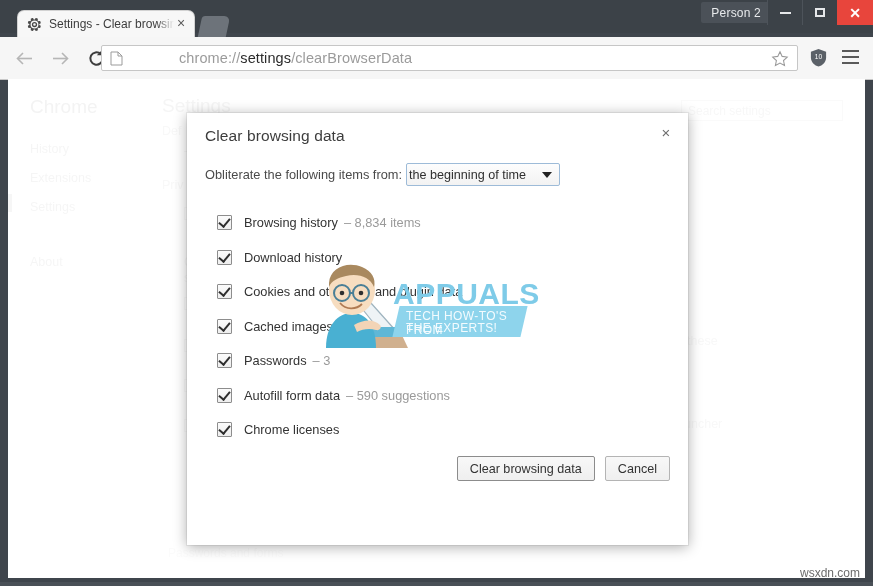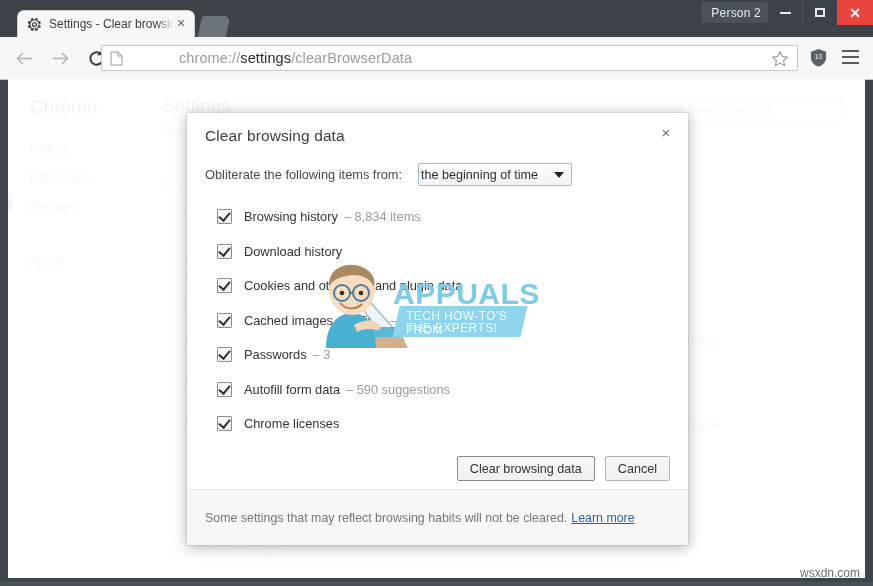--- a/index.html
+++ b/index.html
@@ -331,21 +331,21 @@
   .dlg-row-from {
     position: absolute;
     left: 18px;
     top: 50px;
     display: flex;
     align-items: center;
   }
   .from-label {
     font-size: 12.8px;
     color: #4a4a4a;
-    margin-right: 16px;
+    margin-right: 4px;
   }
   .from-select {
     height: 23px;
     min-width: 145px;
     border: 1px solid #9dbbd8;
     background: linear-gradient(#fdfdfd, #f2f2f2);
     border-radius: 2px;
     display: flex;
     align-items: center;
     padding: 0 7px 0 2px;
@@ -368,20 +368,21 @@
     position: absolute;
     left: 30px;
     top: 91px;
     width: 440px;
   }
   .cb-row {
     display: flex;
     align-items: center;
     height: 25px;
     margin-bottom: 9.5px;
+    margin-top: 6px;
   }
   .cbox {
     width: 13px; height: 13px;
     flex: 0 0 13px;
     border: 1px solid #8d8d8d;
     background: linear-gradient(#fbfbfb,#eeeeee);
     border-radius: 1px;
     margin-right: 12px;
     position: relative;
   }
@@ -667,24 +668,20 @@
         <span class="cb-label">Chrome licenses</span>
         <span class="cb-detail"></span>
       </div>
     </div>
 
     <div class="dlg-buttons">
       <div class="btn primary">Clear browsing data</div>
       <div class="btn">Cancel</div>
     </div>
 
-    <div class="dlg-footer">
-      <span class="ftext">Some settings that may reflect browsing habits will not be cleared.</span>
-      <a class="flink" href="#">Learn more</a>
-    </div>
   </div>
 
   <div class="watermark">
     <svg width="120" height="105" viewBox="0 0 120 105" style="position:absolute;left:0;top:0">
 
       <path d="M34 78 L100 78 L108 95 L26 95 Z" fill="#c8a27a" opacity="0.85"></path>
       <path d="M62 40 L96 78 L80 78 L56 48 Z" fill="#eef3f6" stroke="#9fb4bf" stroke-width="1.2"></path>
       <path d="M40 74 L96 74 L100 84 L36 84 Z" fill="#5fb7d6"></path>
 
       <path d="M26 95 C26 72 38 60 52 60 C66 60 76 72 76 95 Z" fill="#49b0d2"></path>

